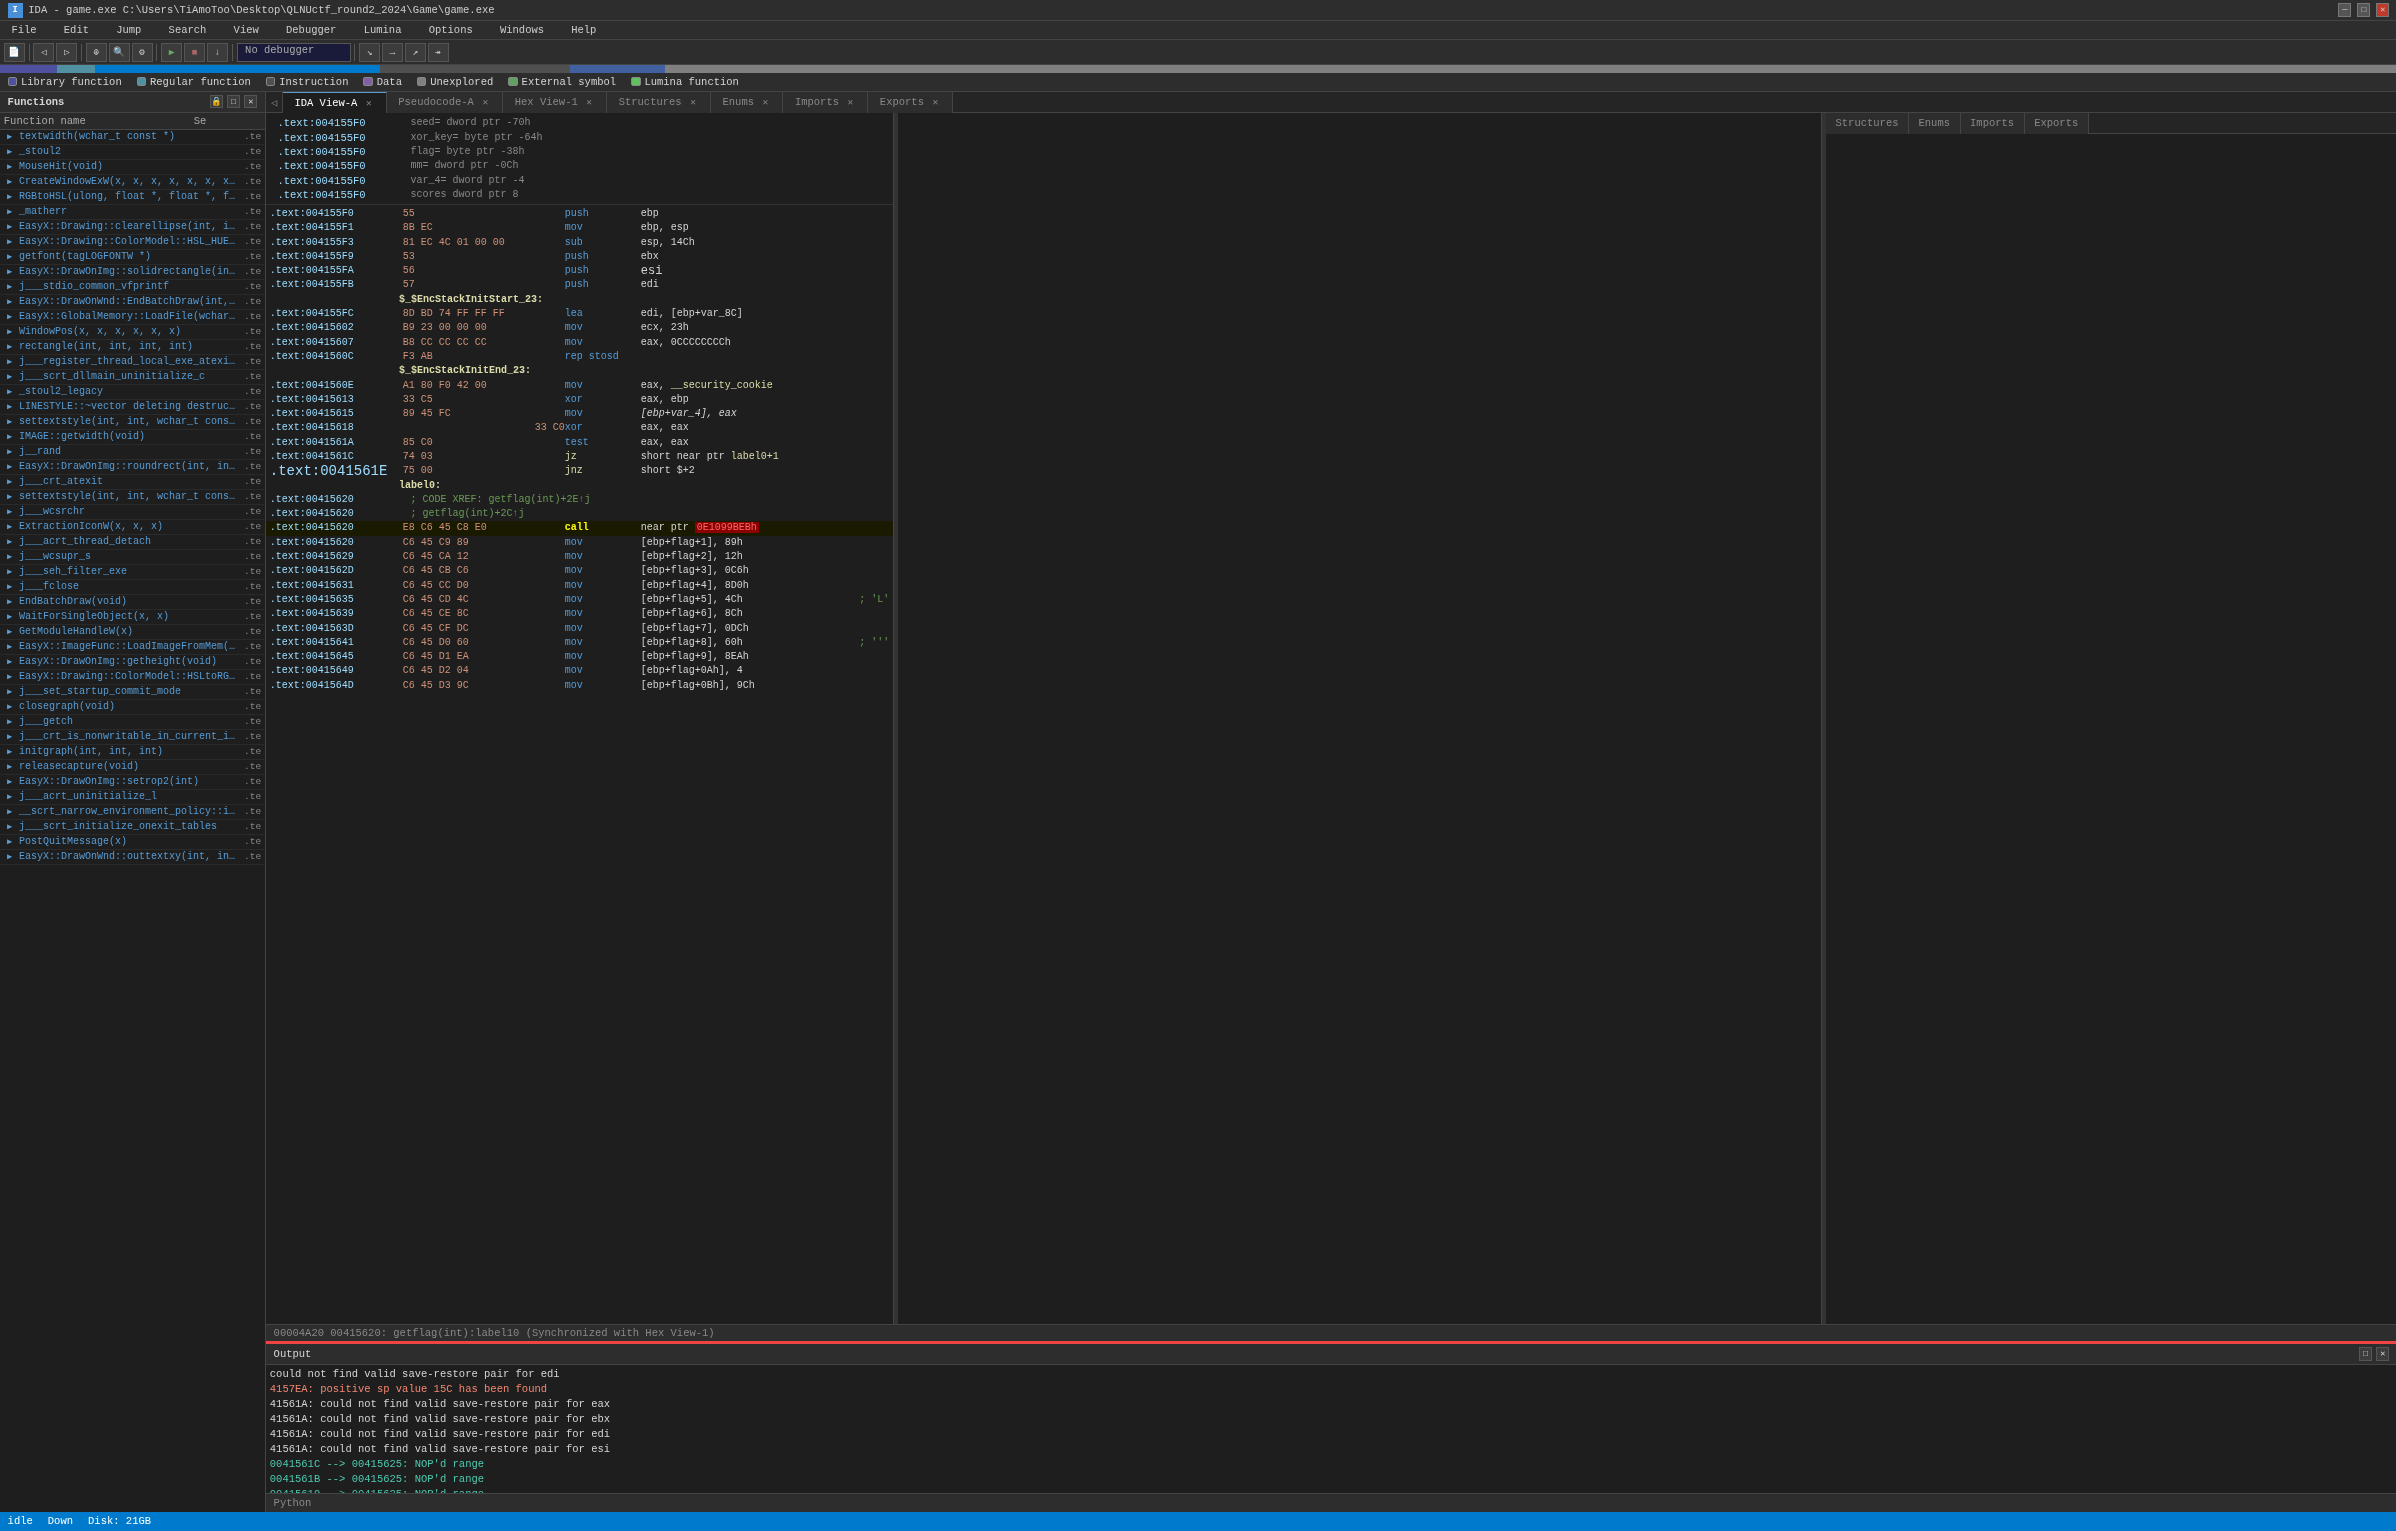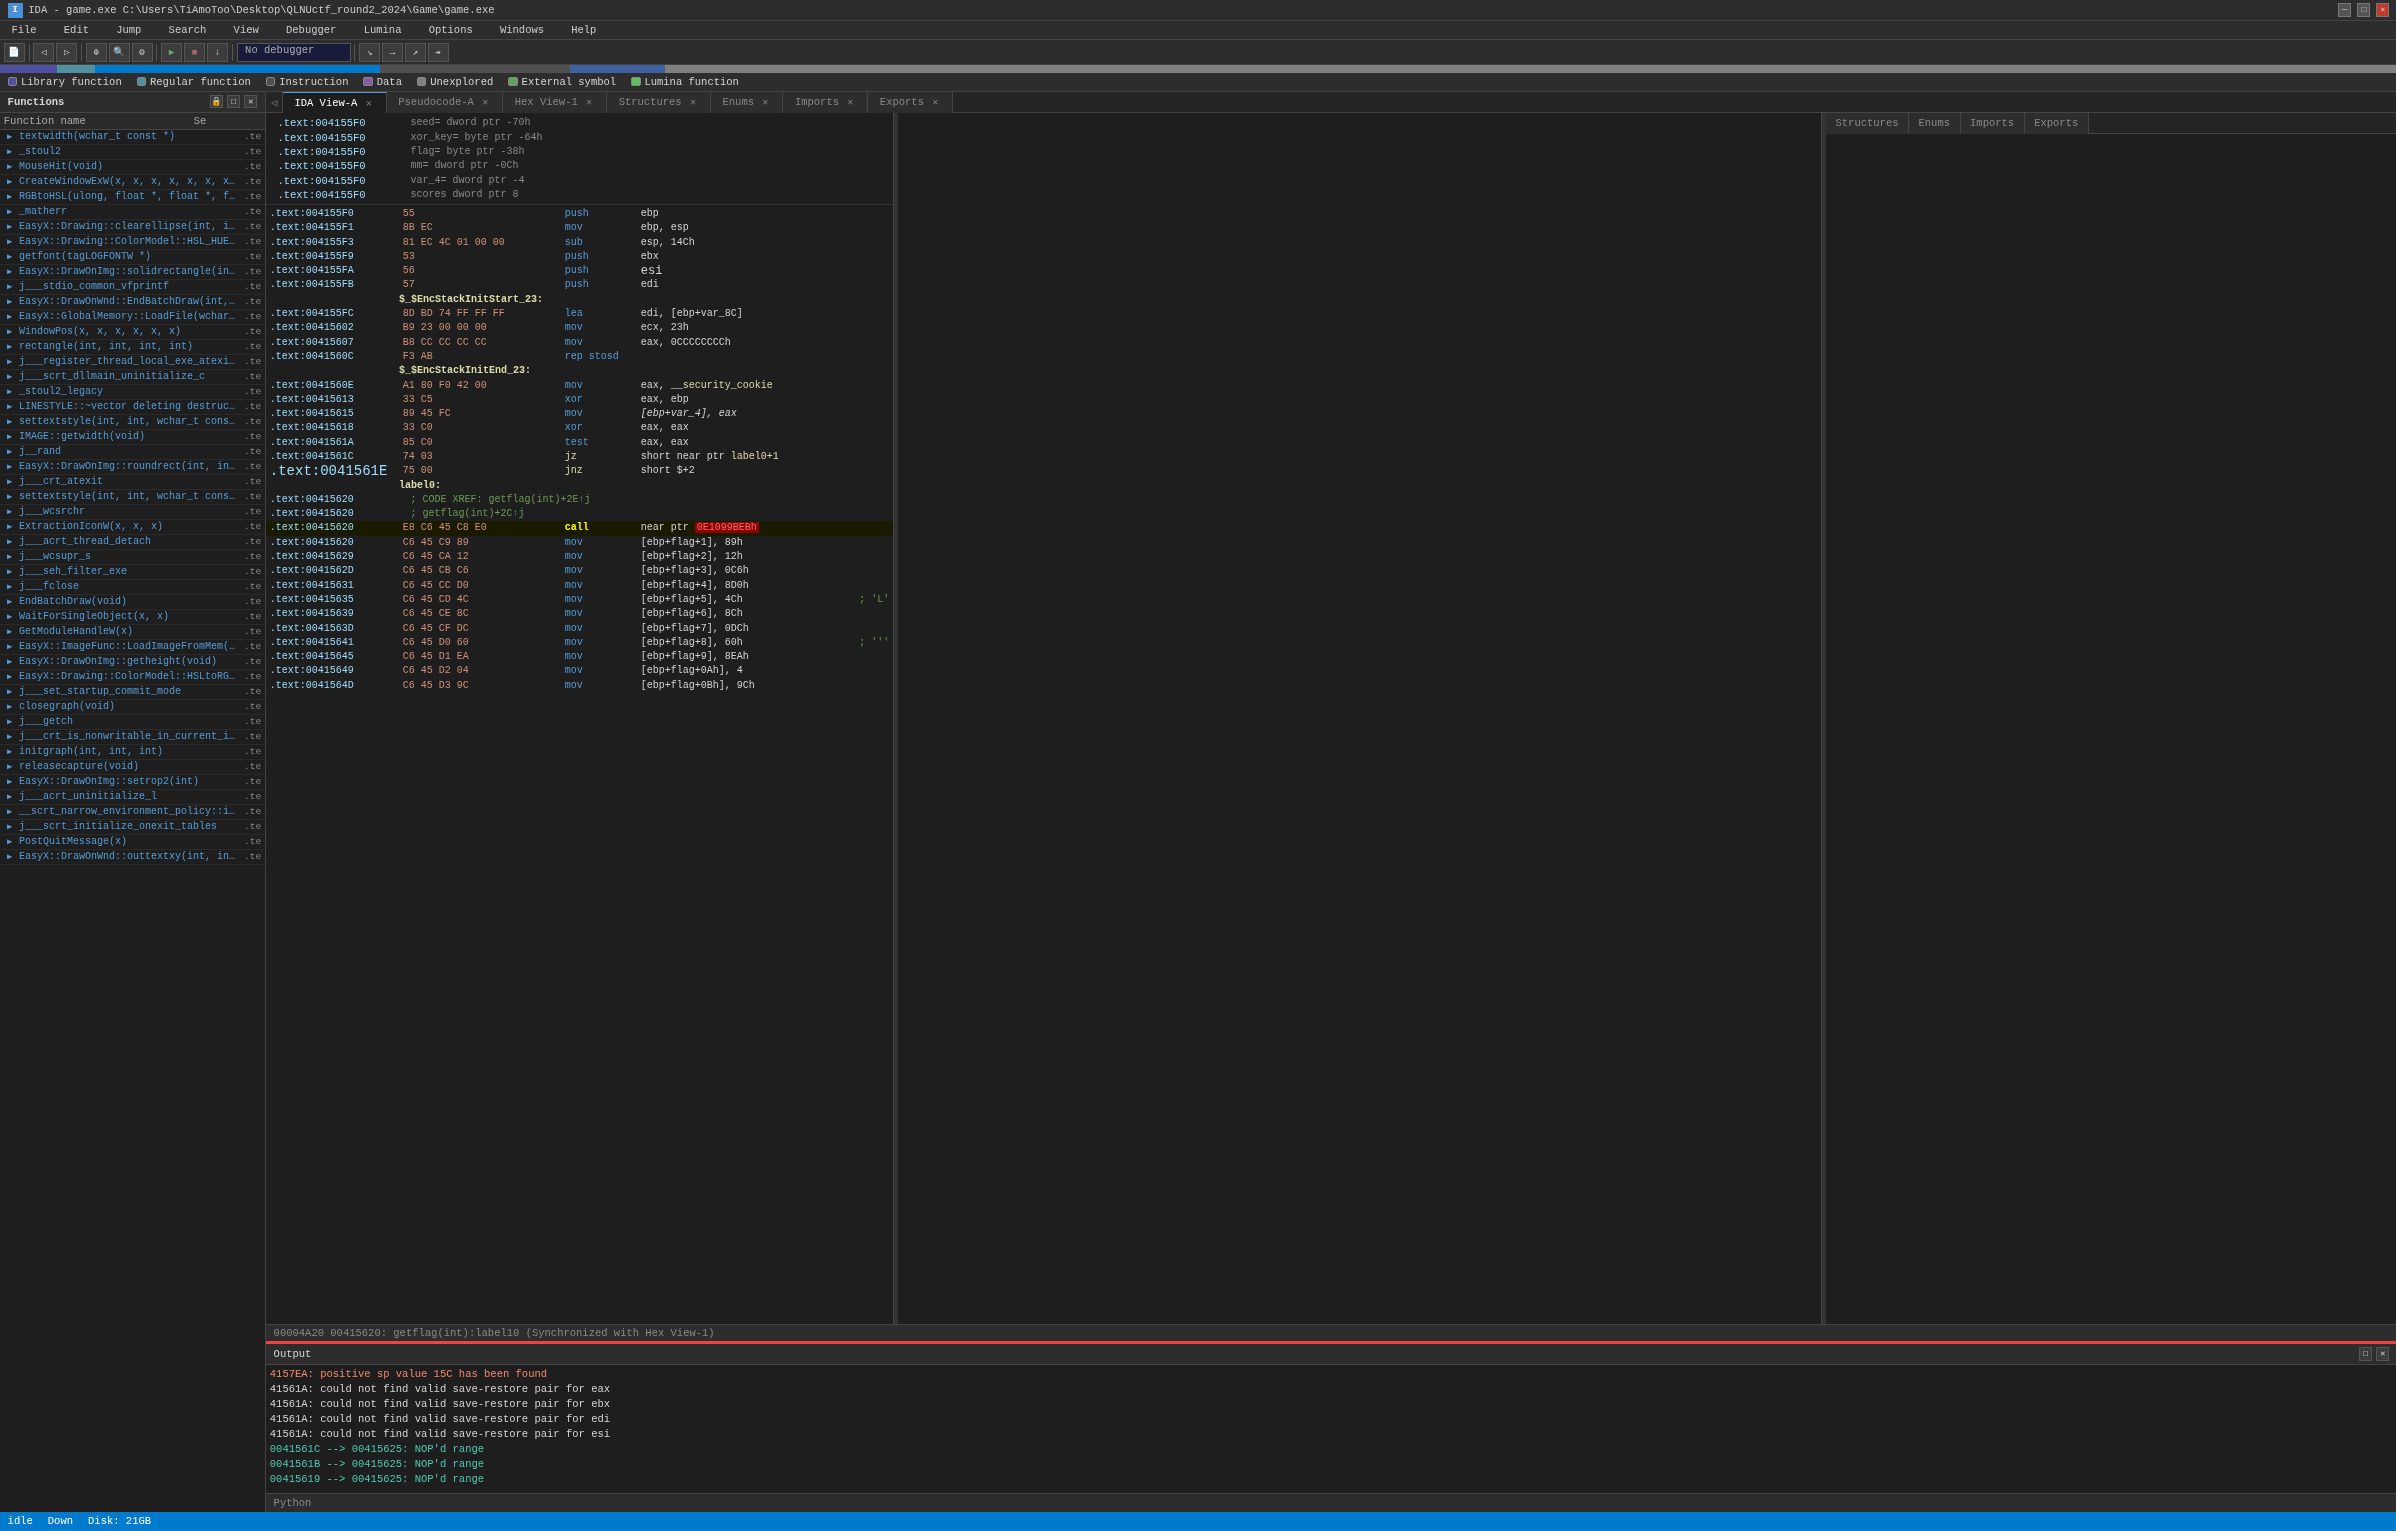--- a/index.html
+++ b/index.html
@@ -900,21 +900,21 @@
   </div>
             <div class="asm-row">
     <span style="width:133px;color:#9cdcfe;font-size:10px;cursor:pointer;">.text:00415615</span>
     <span style="width:162px;color:#ce9178;font-size:10px;">89 45 FC</span>
     <span style="width:76px;color:#569cd6;font-size:10px;">mov</span>
     <span style="color:#d4d4d4;font-size:10px;flex:1;font-style:italic;">[ebp+var_4], eax</span>
 
   </div>
             <div class="asm-row">
     <span style="width:133px;color:#9cdcfe;font-size:10px;cursor:pointer;">.text:00415618</span>
-    <span style="width:162px;color:#ce9178;font-size:10px;">33 C0</span>
+    <span style="width:162px;color:#ce9178;font-size:10px;text-align:right;">33 C0</span>
     <span style="width:76px;color:#569cd6;font-size:10px;">xor</span>
     <span style="color:#d4d4d4;font-size:10px;flex:1;">eax, eax</span>
 
   </div>
             <div class="asm-row">
     <span style="width:133px;color:#9cdcfe;font-size:10px;cursor:pointer;">.text:0041561A</span>
     <span style="width:162px;color:#ce9178;font-size:10px;">85 C0</span>
     <span style="width:76px;color:#569cd6;font-size:10px;">test</span>
     <span style="color:#d4d4d4;font-size:10px;flex:1;">eax, eax</span>
 
@@ -1056,20 +1056,21 @@
 
     <div id="output-panel">
       <div id="output-header">
         <span>Output</span>
         <div style="display:flex;gap:3.8px;">
           <div class="panel-btn">□</div>
           <div class="panel-btn">✕</div>
         </div>
       </div>
       <div id="output-content">
+          <div class="output-line">could not find valid save-restore pair for edi</div>
           <div class="output-line" style="color: rgb(244, 135, 113);">4157EA: positive sp value 15C has been found</div>
           <div class="output-line">41561A: could not find valid save-restore pair for eax</div>
           <div class="output-line">41561A: could not find valid save-restore pair for ebx</div>
           <div class="output-line">41561A: could not find valid save-restore pair for edi</div>
           <div class="output-line">41561A: could not find valid save-restore pair for esi</div>
           <div class="output-line" style="color: rgb(78, 201, 176);">0041561C --&gt; 00415625: NOP'd range</div>
           <div class="output-line" style="color: rgb(78, 201, 176);">0041561B --&gt; 00415625: NOP'd range</div>
           <div class="output-line" style="color: rgb(78, 201, 176);">00415619 --&gt; 00415625: NOP'd range</div>
         </div>
       <div id="python-bar">

